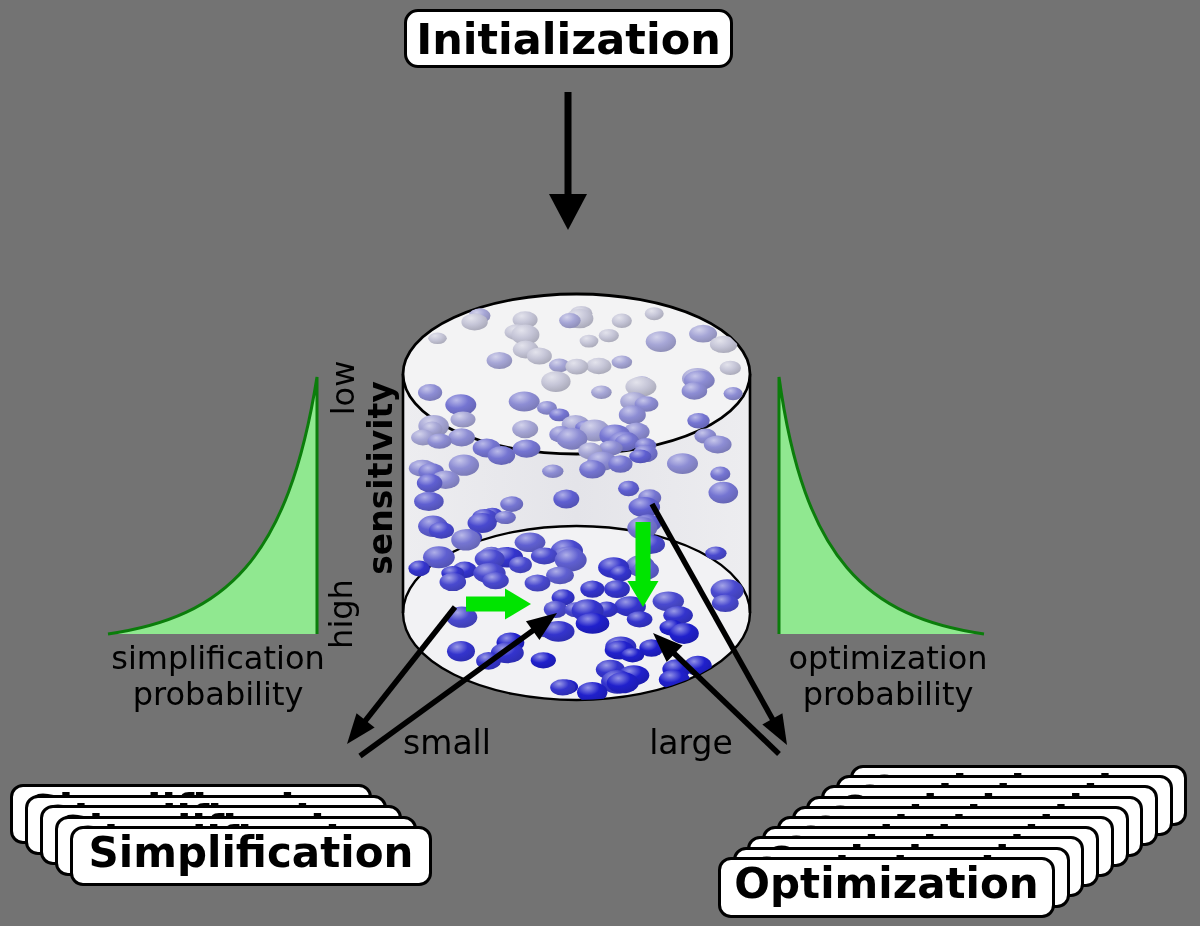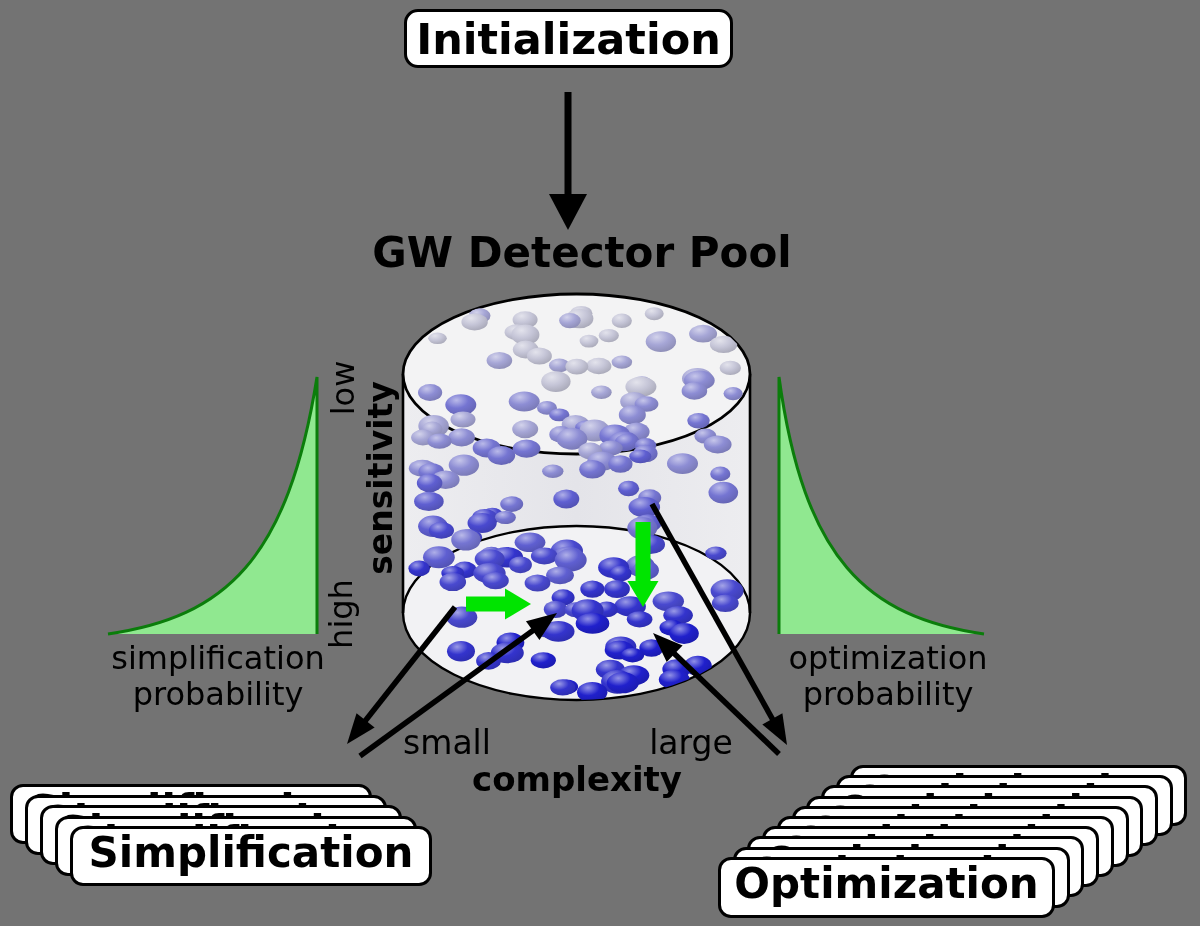--- a/index.html
+++ b/index.html
@@ -288,34 +288,32 @@
         <polygon points="531,604 505,619.5 505,588.5" fill="#00e400"></polygon>
         <line x1="643" y1="522" x2="643" y2="583" stroke="#00e400" stroke-width="15"></line>
         <polygon points="643,607 627.5,581 658.5,581" fill="#00e400"></polygon>
       </g>
   </svg>
 
   <div class="abs init-box">
     <span>Initialization</span>
   </div>
 
-  <div class="abs ctr pool-title" style="left:582px;top:252px;">GW Detector Pool</div>
 
   <div class="abs rot axis-small" style="left:343px;top:388px;">low</div>
   <div class="abs rot axis-sens" style="left:380px;top:478px;">sensitivity</div>
   <div class="abs rot axis-small" style="left:341px;top:614px;">high</div>
 
   <div class="abs ctr prob-label" style="left:218px;top:676px;">simplification
 probability</div>
   <div class="abs ctr prob-label" style="left:888px;top:676px;">optimization
 probability</div>
 
   <div class="abs ctr cx-end" style="left:447px;top:742px;">small</div>
   <div class="abs ctr cx-end" style="left:691px;top:742px;">large</div>
-  <div class="abs ctr cx-label" style="left:577px;top:779px;">complexity</div>
 
   <div id="stack-simp" class="stack" style="left:10px;top:784px;width:425px;height:105px;">
       <div class="stack-box" style="left: 0px; top: 0px;">
         <span class="stack-label">Simplification</span>
       </div>
       <div class="stack-box" style="left: 15px; top: 10.5px;">
         <span class="stack-label">Simplification</span>
       </div>
       <div class="stack-box" style="left: 30px; top: 21px;">
         <span class="stack-label">Simplification</span>

